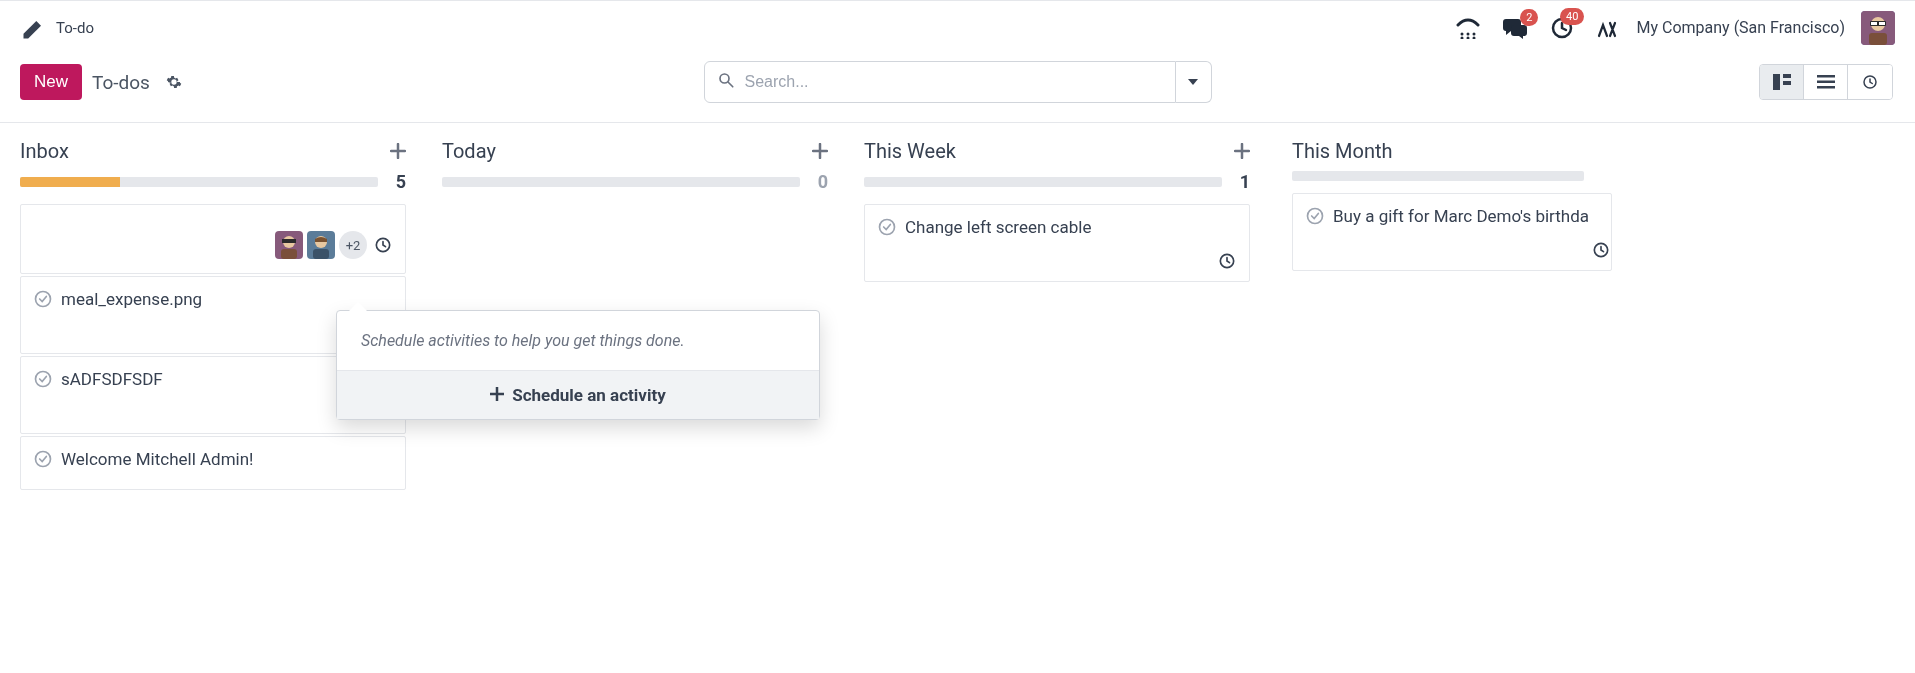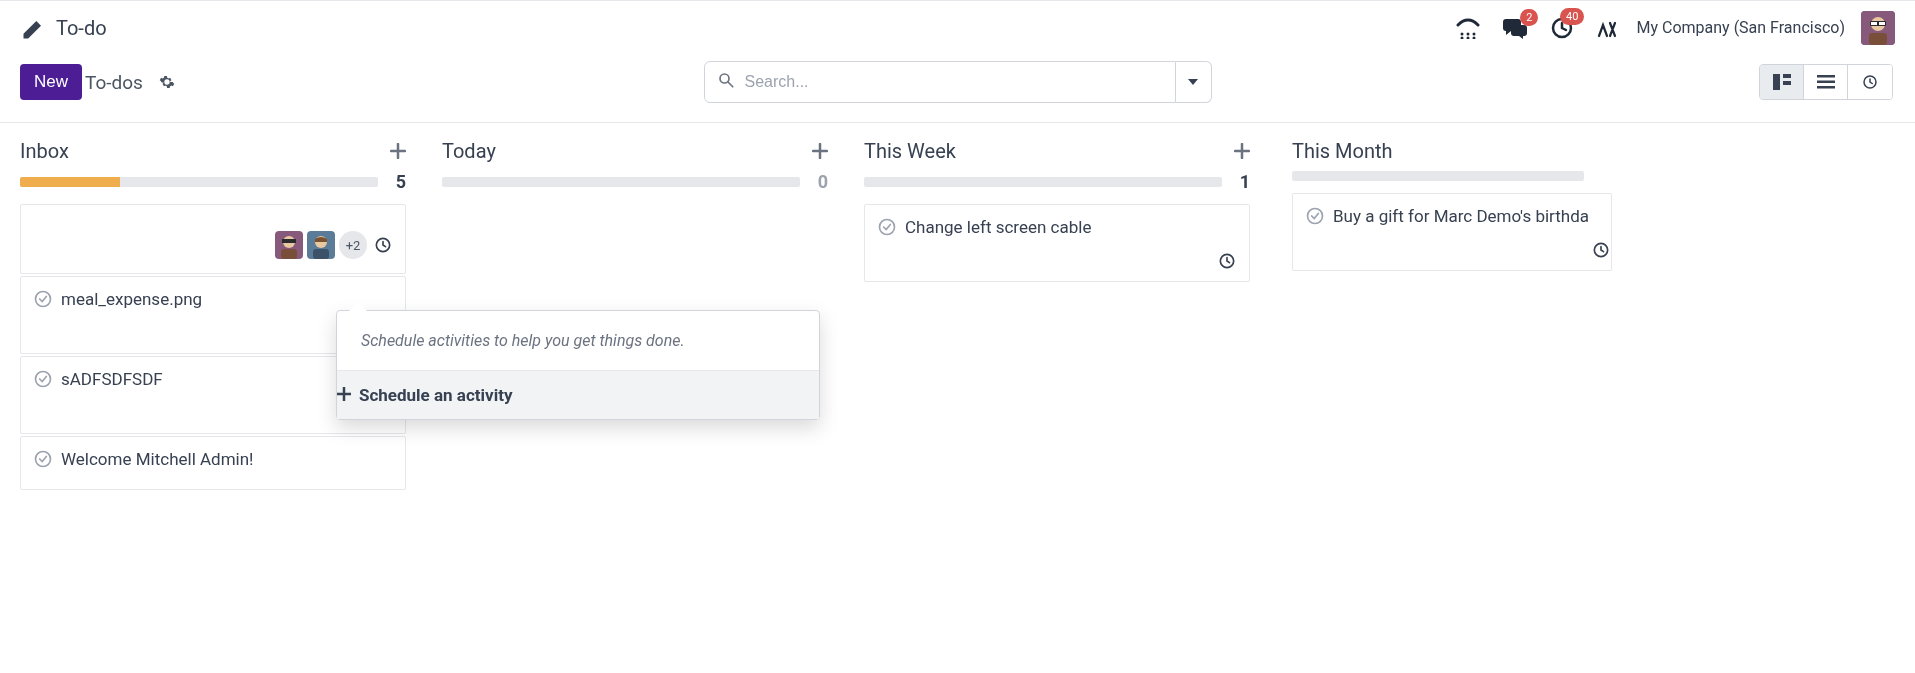--- a/index.html
+++ b/index.html
@@ -20,21 +20,21 @@
     align-items: center;
     padding: 0 20px;
     border-top: 1px solid #e5e7eb;
   }
   .app-logo {
     width: 28px; height: 28px;
     display: inline-flex; align-items: center; justify-content: center;
     margin-right: 8px;
   }
   .app-title {
-    font-size: 20px;
+    font-size: 15px;
     color: #374151;
   }
   .navbar-spacer { flex: 1; }
   .nav-icons {
     display: flex;
     align-items: center;
     gap: 22px;
     margin-right: 18px;
   }
   .nav-icon {
@@ -74,28 +74,28 @@
 
   
   .controlbar {
     height: 56px;
     display: flex;
     align-items: center;
     padding: 0 20px;
     position: relative;
   }
   .new-btn {
-    background: #4c1d95;
+    background: #be185d;
     color: #fff;
     border: none;
     border-radius: 4px;
     padding: 8px 14px;
     font-size: 17px;
     cursor: pointer;
-    margin-right: 3px;
+    margin-right: 10px;
   }
   .breadcrumb {
     font-size: 19px;
     color: #4b5563;
     display: flex;
     align-items: center;
     gap: 16px;
   }
   .gear-small {
     display: inline-flex;
@@ -303,20 +303,21 @@
   .popover-body {
     padding: 20px 24px;
     font-style: italic;
     color: #6b7280;
     font-size: 16px;
   }
   .popover-footer {
     background: #f1f3f5;
     border-top: 1px solid #e5e7eb;
     padding: 14px 0;
+    text-align: center;
     cursor: pointer;
   }
   .popover-footer-inner {
     display: inline-flex;
     align-items: center;
     gap: 8px;
     font-weight: 700;
     color: #374151;
     font-size: 17px;
   }

